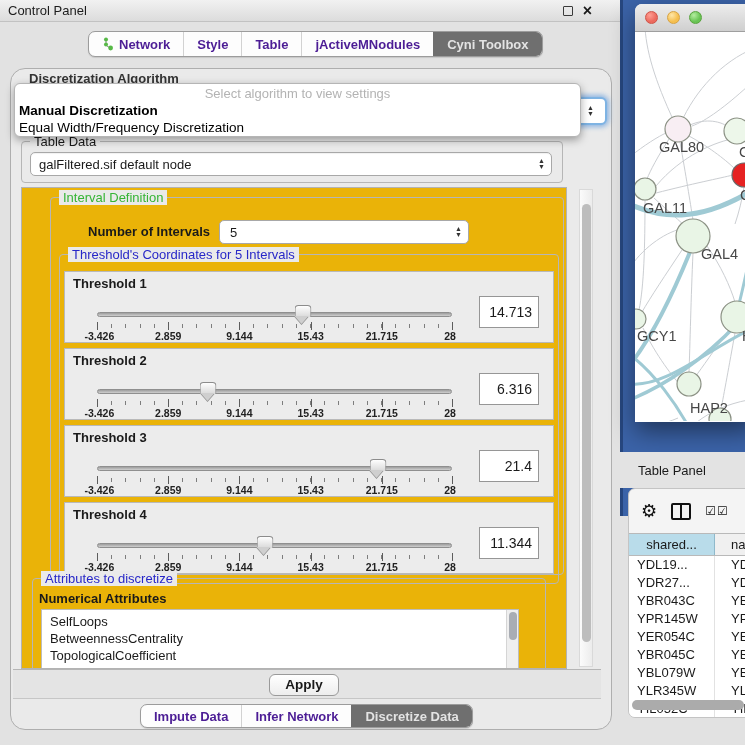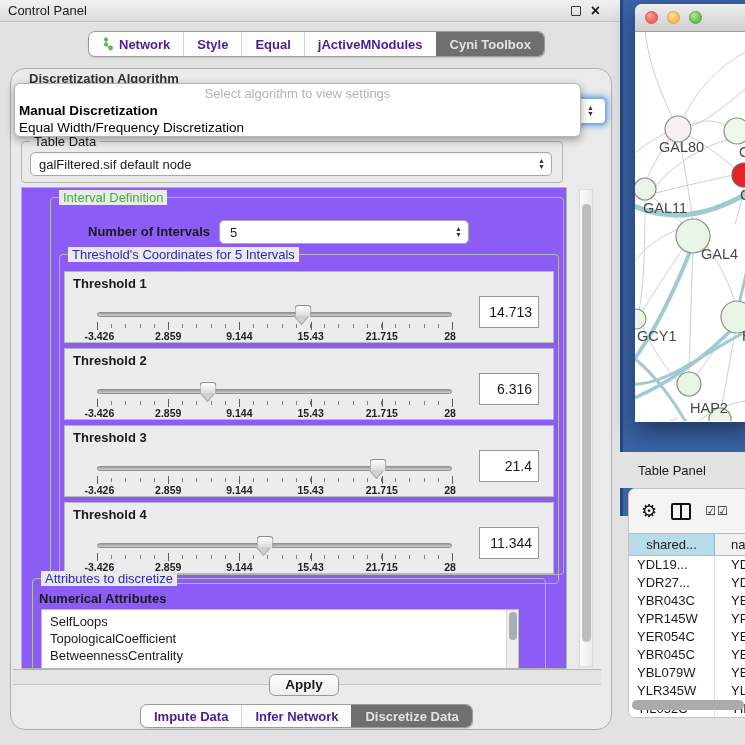--- a/index.html
+++ b/index.html
@@ -2,21 +2,21 @@
 <html><head>
 <meta charset="utf-8">
 <style>
   * { margin:0; padding:0; box-sizing:border-box; }
   html,body { width:745px; height:745px; overflow:hidden; }
   body { font-family:"Liberation Sans", sans-serif; background:#e2e2e2; position:relative; color:#1a1a1a; }
 
   
   .cp { position:absolute; left:0; top:0; width:620px; height:745px; background:#e2e2e2; }
   .cp-titlebar { height:22px; background:linear-gradient(#f1f1f1,#dcdcdc); border-bottom:1px solid #c2c2c2;
-                 display:flex; align-items:center; padding:0 20px 0 8px; }
+                 display:flex; align-items:center; padding:0 28px 0 8px; }
   .cp-title { font-size:13px; color:#1c1c1c; flex:1; }
   .tb-float { width:10px; height:10px; border:1.5px solid #3a3a3a; border-radius:1px; margin-right:10px; }
   .tb-close { font-size:16px; font-weight:bold; color:#1a1a1a; line-height:10px; }
 
   .tabbar { position:absolute; display:inline-flex; border:1px solid #9c9c9c; border-radius:7px;
             background:#fdfdfd; overflow:hidden; height:26px; box-shadow:0 1px 1px rgba(0,0,0,.12); }
   .tabbar.top { left:88px; top:31px; }
   .tabbar.bottom { left:140px; top:704px; height:24px; z-index:60; }
   .tab { padding:0 13px; line-height:25px; font-size:13px; font-weight:bold; color:#4c1d95;
          display:flex; align-items:center; gap:5px; cursor:default; }
@@ -48,21 +48,21 @@
   .groupbox { position:absolute; border:1px solid #b6b6b6; border-radius:4px; }
 
   .g-tabledata { left:10px; top:72px; width:542px; height:42px; }
   .combobox { position:absolute; left:8px; top:10px; right:10px; height:24px; background:#fff;
               border:1px solid #a8a8a8; border-radius:5px; display:flex; align-items:center;
               font-size:13px; padding-left:8px; box-shadow:inset 0 1px 1px rgba(0,0,0,.06); }
   .updown { margin-left:auto; display:flex; flex-direction:column; align-items:center;
             font-size:7px; line-height:6px; color:#333; padding-right:6px; }
 
   .bigbox { position:absolute; left:10px; top:118px; width:546px; height:482px;
-            border:1px solid #b3b3b3; background:#8b5cf6; overflow:hidden; }
+            border:1px solid #b3b3b3; background:#eab308; overflow:hidden; }
 
   .g-interval { left:28px; top:9px; width:514px; height:378px; }
   .noi-label { position:absolute; left:37px; top:26px; font-size:13px; font-weight:bold; }
   .spinner { position:absolute; left:168px; top:22px; width:250px; height:24px; background:#fff;
              border:1px solid #a8a8a8; border-radius:5px; display:flex; align-items:center;
              font-size:13px; padding-left:10px; }
 
   .g-thr { left:8px; top:56px; width:500px; height:330px; }
   .thr { position:absolute; left:4px; width:490px; height:72px; border:1px solid #b9b9b9; background:#ececec; }
   .thr-title { position:absolute; left:8px; top:4px; font-size:13px; font-weight:bold; }
@@ -87,21 +87,21 @@
   .valbox { position:absolute; left:414px; top:24px; width:60px; height:32px; background:#fff;
             border:1px solid #969696; font-size:14px; line-height:30px; text-align:right; padding-right:6px; }
 
   .g-attr { left:10px; top:390px; width:514px; height:140px; }
   .attr-head { position:absolute; left:6px; top:12px; font-size:13px; font-weight:bold; }
   .attr-list { position:absolute; left:8px; top:30px; width:478px; height:104px; background:#fff;
                border:1px solid #bdbdbd; font-size:13px; padding:3px 0 0 8px; line-height:17px; }
   .attr-scroll { position:absolute; right:0; top:0; width:12px; height:100%; background:#efefef; border-left:1px solid #d5d5d5; }
   .attr-scroll i { position:absolute; left:2px; top:2px; width:8px; height:28px; border-radius:4px; background:#a9adb4; }
 
-  .apply-row { position:absolute; left:2px; top:600px; width:588px; height:16px; background:#e4e4e4;
+  .apply-row { position:absolute; left:2px; top:600px; width:588px; height:30px; background:#e4e4e4;
                border-top:1px solid #b5b5b5; border-bottom:1px solid #c6c6c6; }
   .apply-btn { position:absolute; left:256px; top:4px; width:70px; height:22px; background:linear-gradient(#fff,#ededed);
                border:1px solid #9a9a9a; border-radius:6px; font-size:13.5px; font-weight:bold;
                text-align:center; line-height:20px; }
 
   .cp-scroll { position:absolute; left:568px; top:120px; width:14px; height:478px;
                background:linear-gradient(90deg,#fbfbfb,#ececec); border:1px solid #d9d9d9; }
   .cp-scroll i { position:absolute; left:2px; top:14px; width:9px; height:438px; border-radius:5px; background:#bdbdbd; }
 
   
@@ -154,21 +154,21 @@
         <circle cx="4" cy="2.6" r="2" fill="#57b947"></circle>
         <circle cx="4" cy="7.6" r="2" fill="#57b947"></circle>
         <circle cx="8.6" cy="11" r="2.4" fill="#57b947"></circle>
       </svg>
       <span>Network</span>
     </div>
     <div class="tab">
         <span>Style</span>
       </div>
     <div class="tab">
-        <span>Equal</span>
+        <span>Table</span>
       </div>
     <div class="tab">
         <span>jActiveMNodules</span>
       </div>
     <div class="tab sel">
         <span>Cyni Toolbox</span>
       </div>
   </div>
 
   <div class="cp-body">
@@ -306,22 +306,22 @@
             <div class="valbox">11.344</div>
           </div>
         </div>
       </div>
 
       <div class="groupbox g-attr">
         <span class="legend blue">Attributes to discretize</span>
         <span class="attr-head">Numerical Attributes</span>
         <div class="attr-list">
           <div>SelfLoops</div>
+          <div>BetweennessCentrality</div>
           <div>TopologicalCoefficient</div>
-          <div>BetweennessCentrality</div>
           <div class="attr-scroll">
               <i></i>
             </div>
         </div>
       </div>
     </div>
 
     <div class="apply-row">
       <div class="apply-btn">Apply</div>
     </div>

